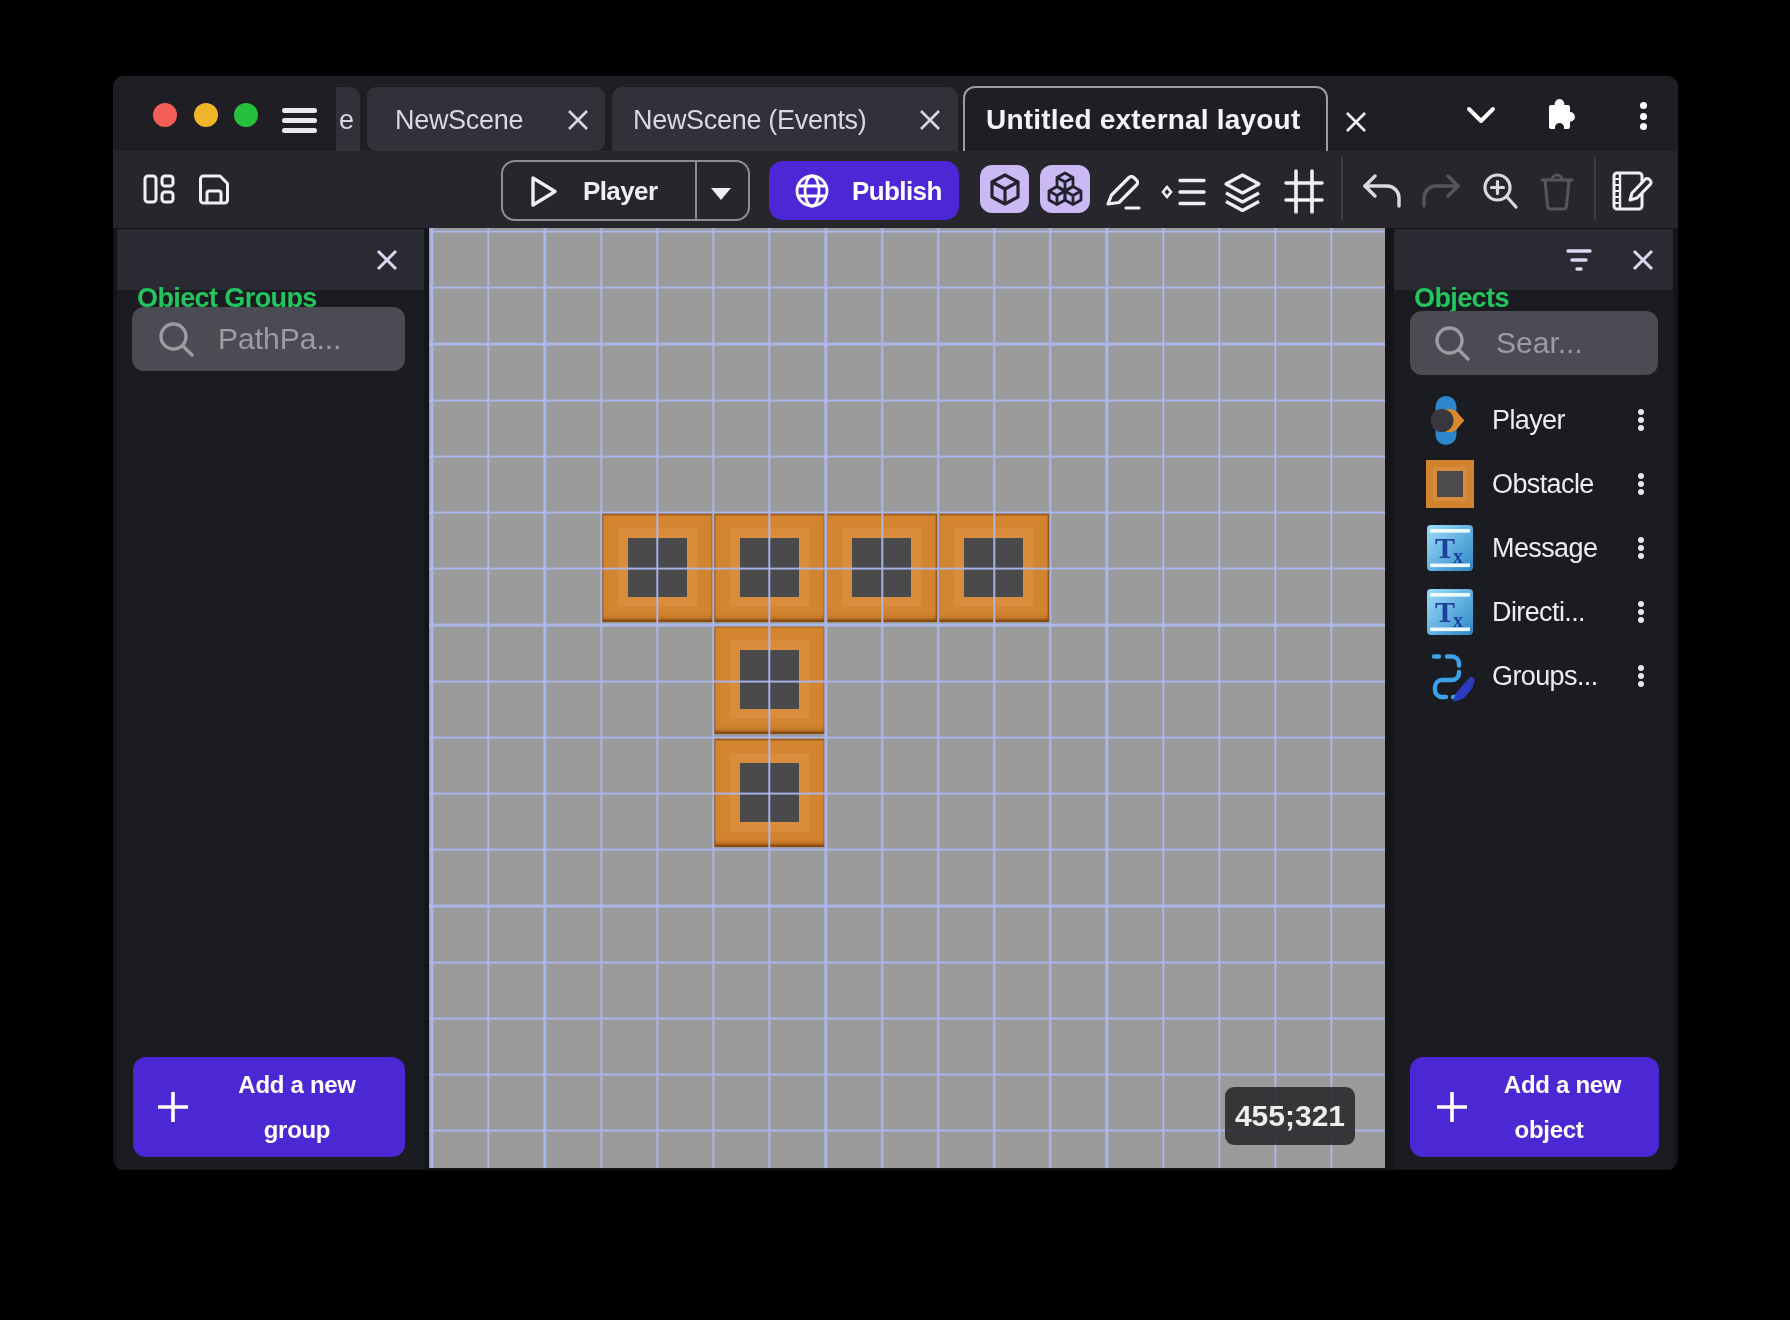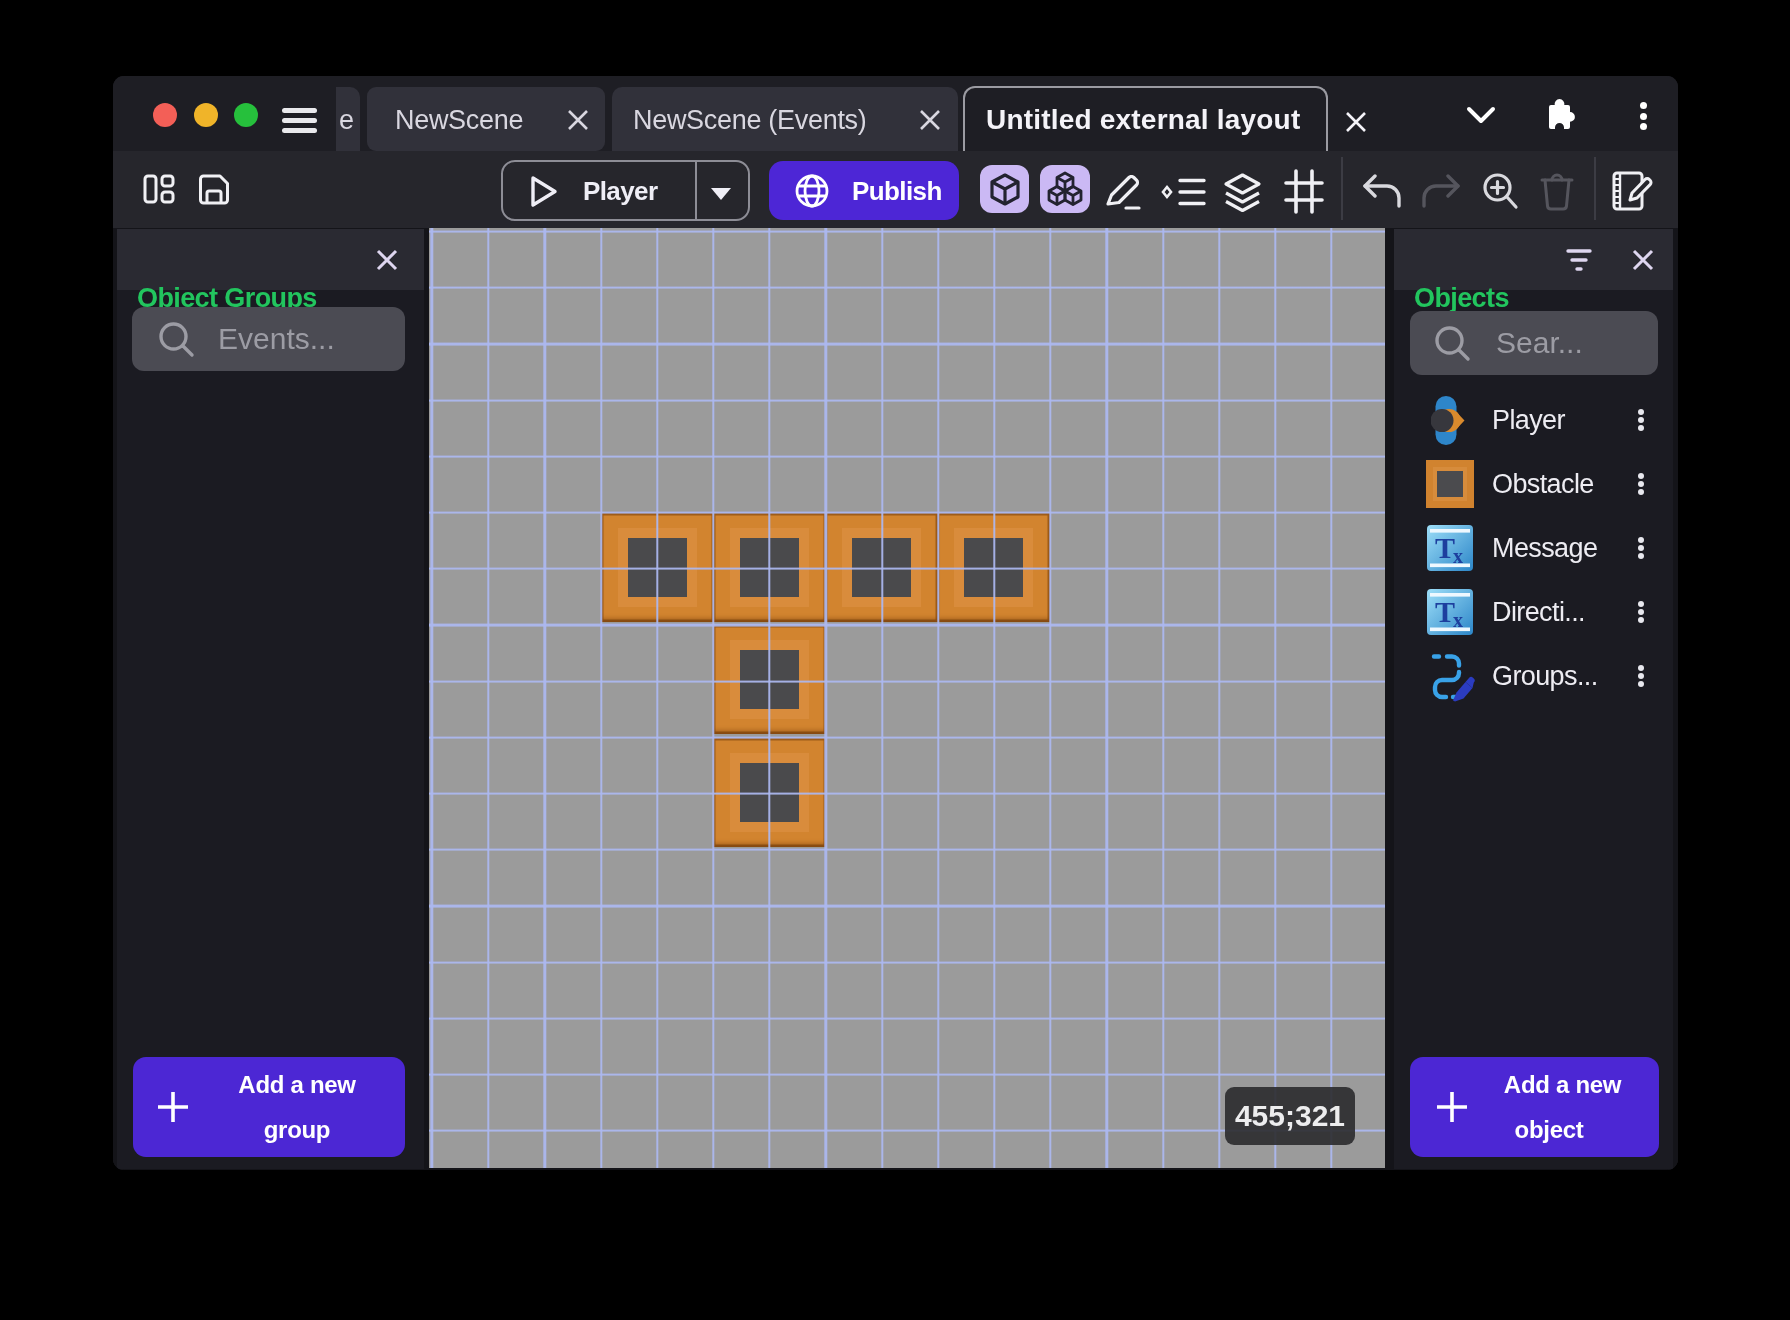--- a/index.html
+++ b/index.html
@@ -246,21 +246,21 @@
           <path d="M5 5 L23 23 M23 5 L5 23" stroke="#ded6f0" stroke-width="3" fill="none"></path>
           </svg>
       </div>
       <div class="search" style="left:15px; top:78px; width:273px;">
         <svg class="abs" style="left:26px; top:14px;" width="37" height="37" viewBox="0 0 37 37">
           <g fill="none" stroke="#9c9ca4" stroke-width="3.4" stroke-linecap="round">
             <circle cx="15.5" cy="15.5" r="12.5"></circle>
               <path d="M25 25 L34 34"></path>
             </g>
           </svg>
-        <div class="ph">Events...</div>
+        <div class="ph">PathPa...</div>
       </div>
       <div class="addbtn" style="left:16px; width:272px;">
         <svg class="abs" style="left:23px; top:33px;" width="34" height="34" viewBox="0 0 34 34">
           <path d="M17 2 V32 M2 17 H32" stroke="#fff" stroke-width="3.6" fill="none"></path>
           </svg>
         <div class="t1" style="padding-left:56px;">Add a new</div>
         <div class="t2" style="padding-left:56px;">group</div>
       </div>
     </div>
 

